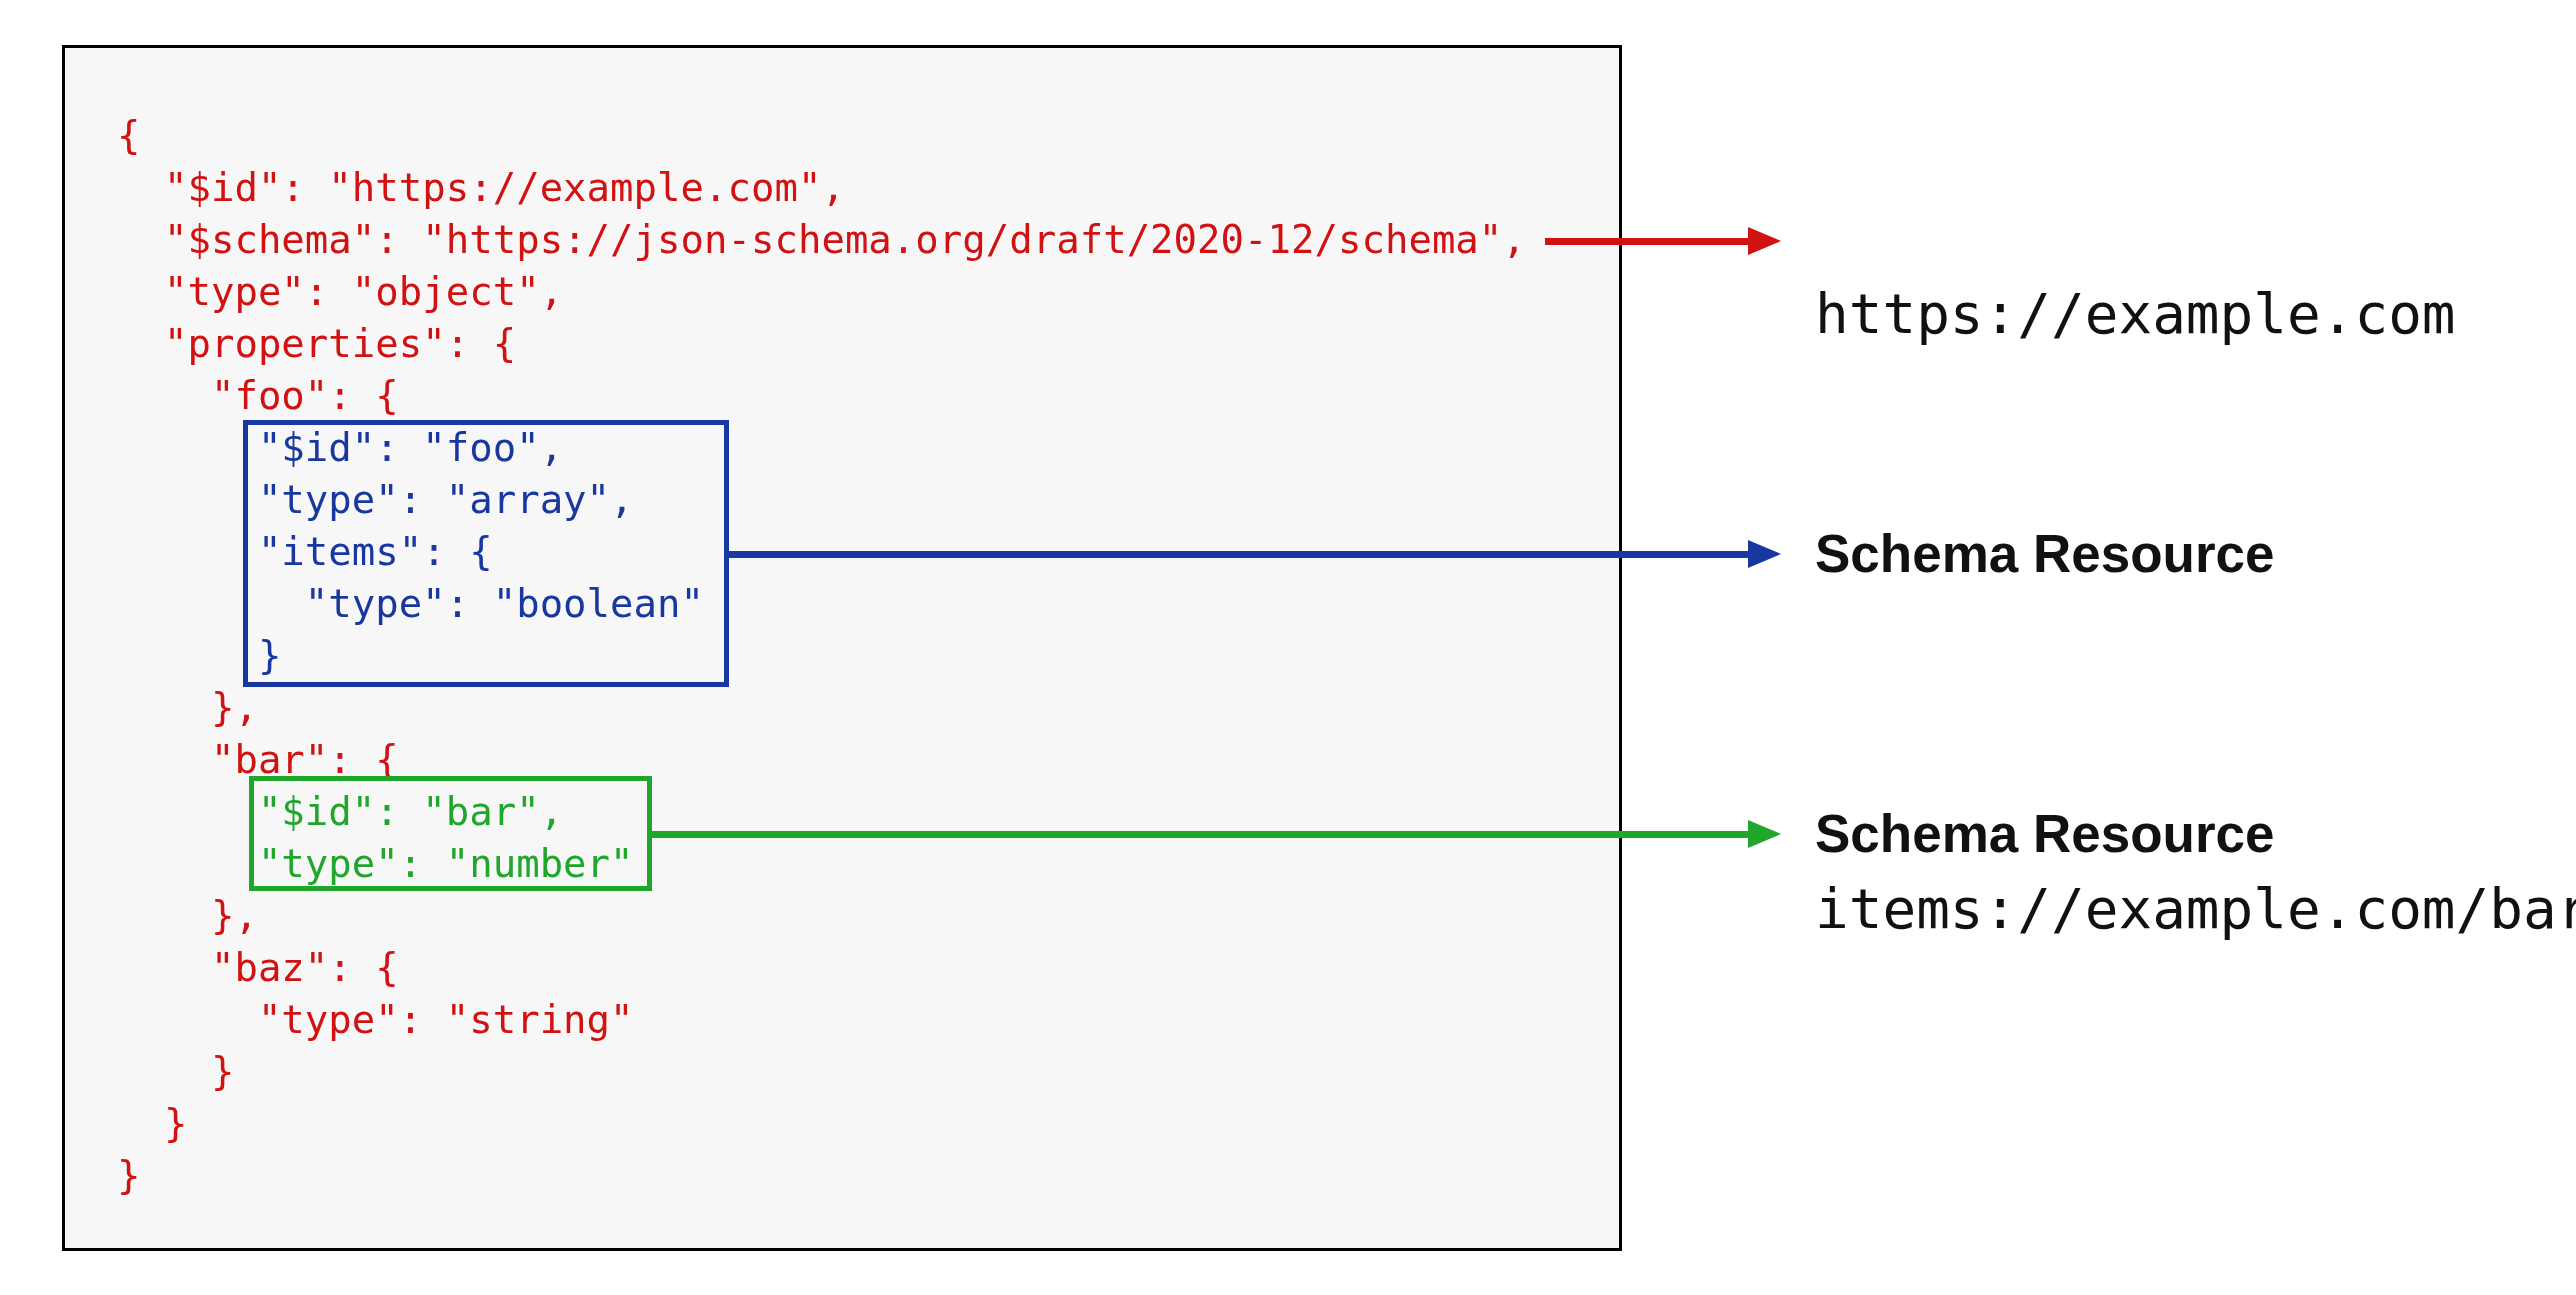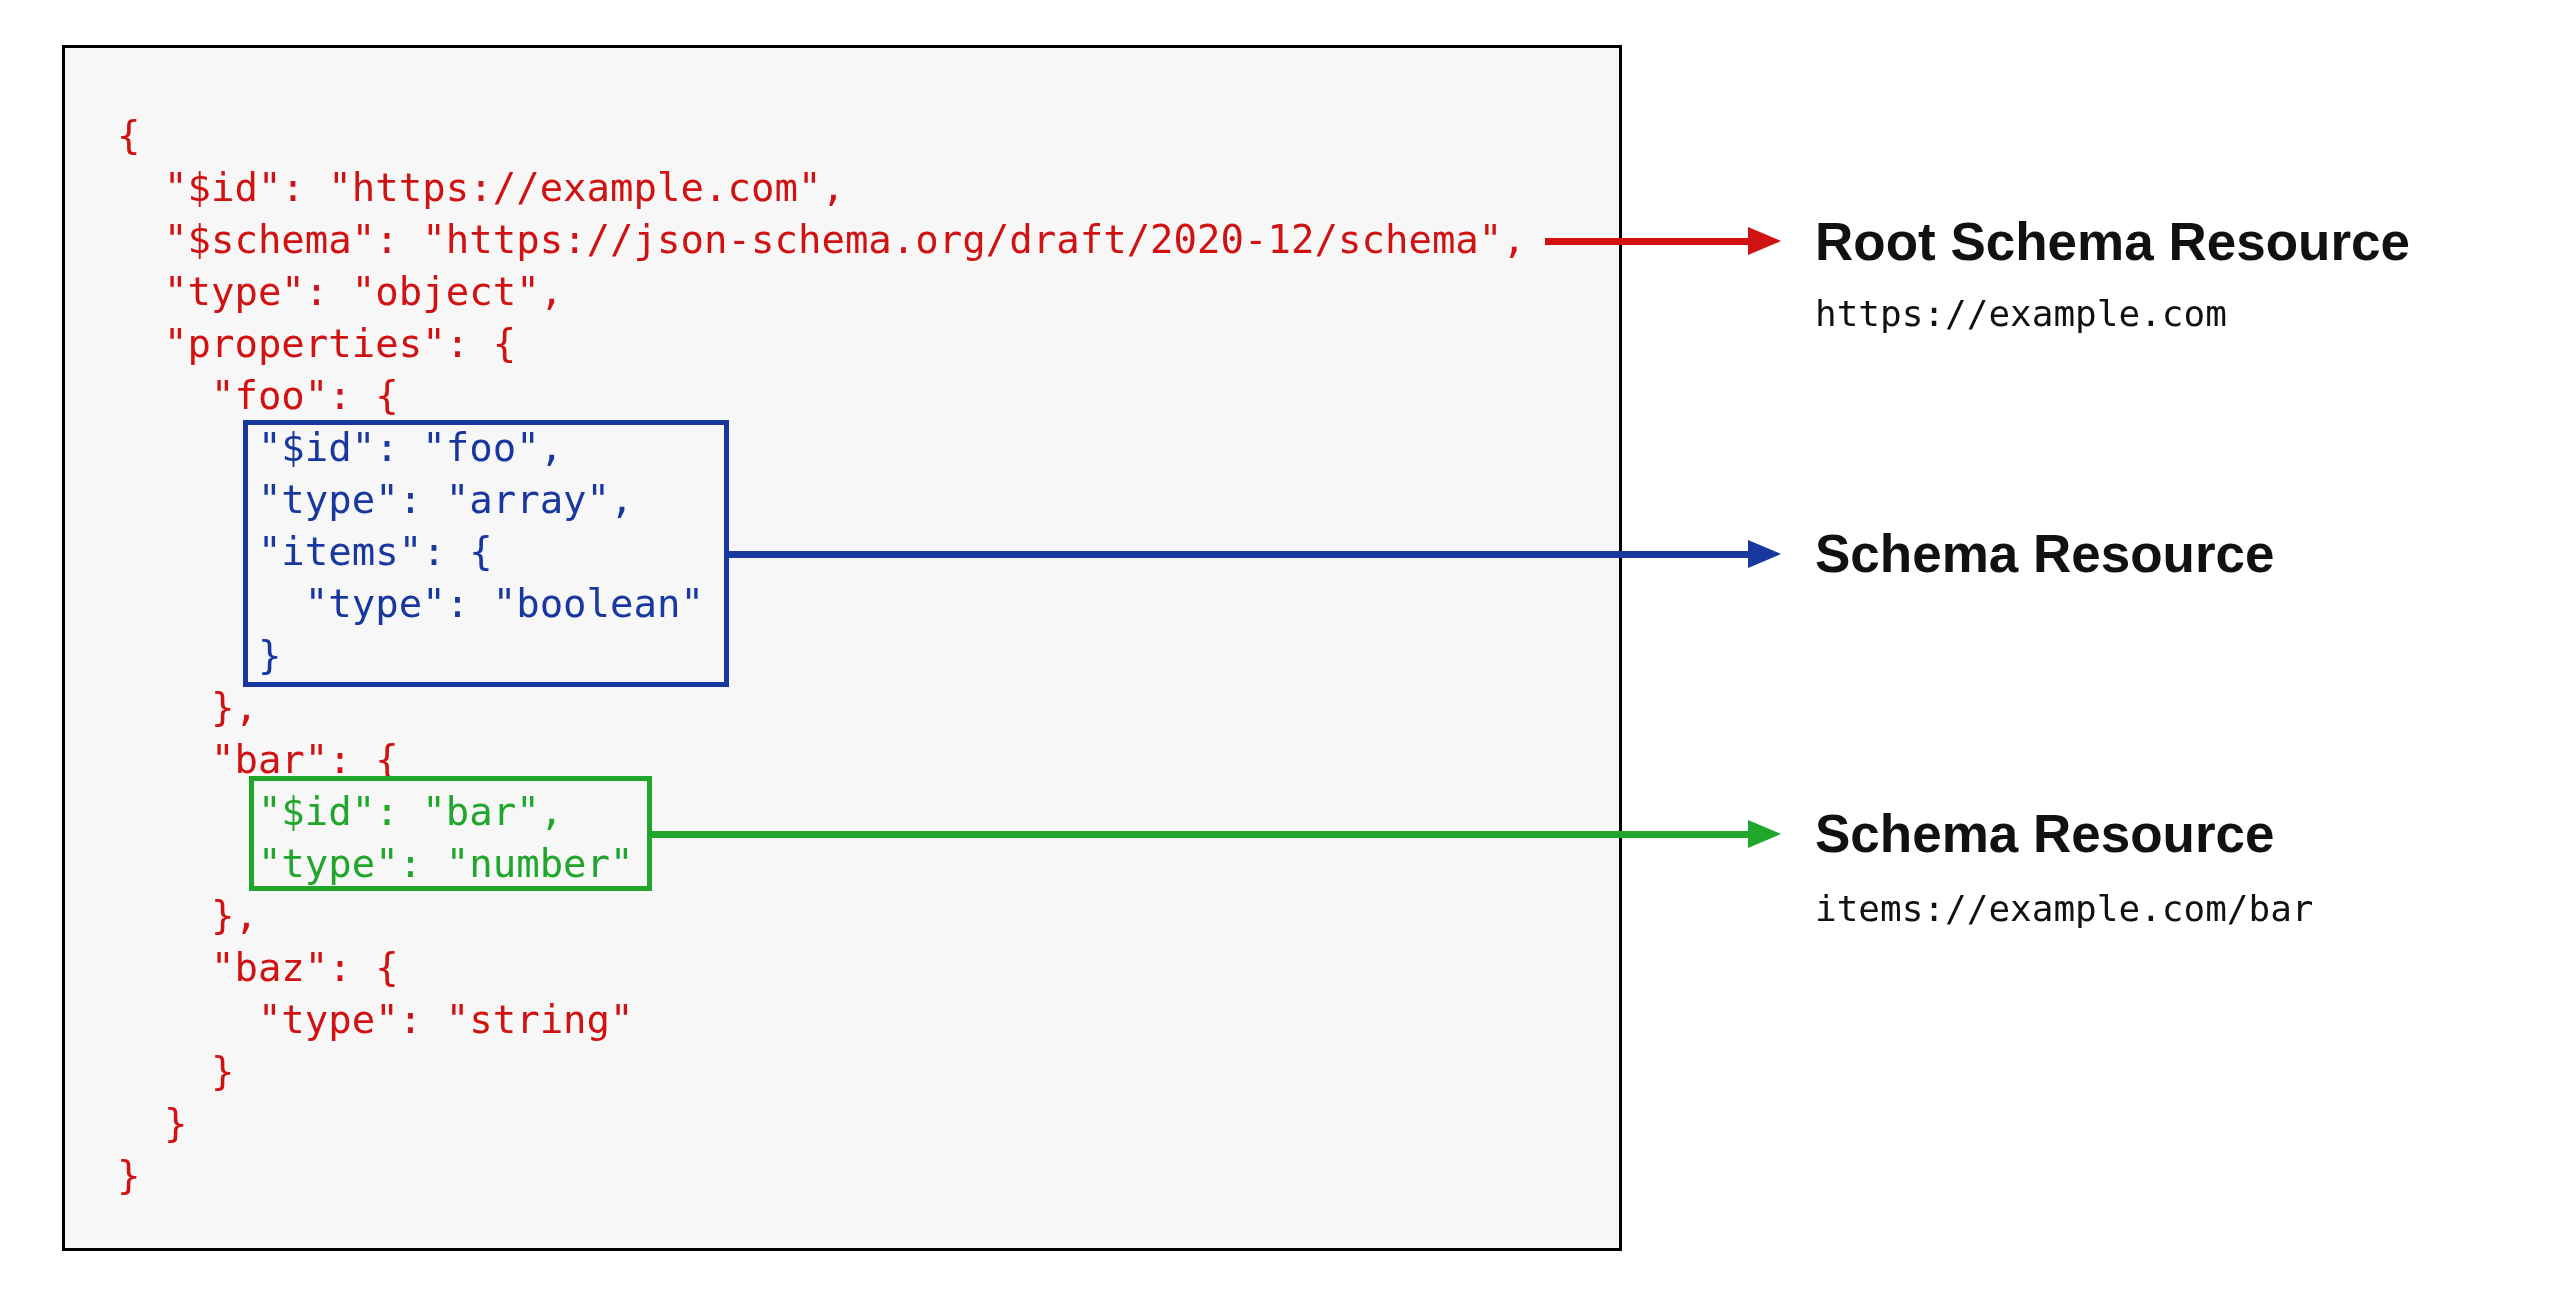--- a/index.html
+++ b/index.html
@@ -63,21 +63,21 @@
     position:absolute;left:1815px;z-index:2;
     color:var(--ink);
     font-family:"Liberation Sans",sans-serif;
     font-weight:bold;font-size:53px;line-height:58px;
     white-space:nowrap;
   }
   .label-url{
     position:absolute;left:1815px;z-index:2;
     color:var(--ink);
     font-family:"DejaVu Sans Mono","Liberation Mono",monospace;
-    font-size:36px;line-height:46px;
+    font-size:56px;line-height:46px;
     white-space:nowrap;
   }
   #root-title{top:213px;}
   #root-url{top:291px;}
   #foo-title{top:525px;}
   #foo-url{top:610px;}
   #bar-title{top:805px;}
   #bar-url{top:886px;}
 </style>
 </head>
@@ -118,21 +118,20 @@
   </div>
   <div class="arrow blue">
     <div class="shaft"></div>
     <div class="head"></div>
   </div>
   <div class="arrow green">
     <div class="shaft"></div>
     <div class="head"></div>
   </div>
 
-  <div class="label-title" id="root-title">Root Schema Resource</div>
   <div class="label-url" id="root-url">https://example.com</div>
 
   <div class="label-title" id="foo-title">Schema Resource</div>
 
   <div class="label-title" id="bar-title">Schema Resource</div>
   <div class="label-url" id="bar-url">items://example.com/bar</div>
 
 </div>
 
 

